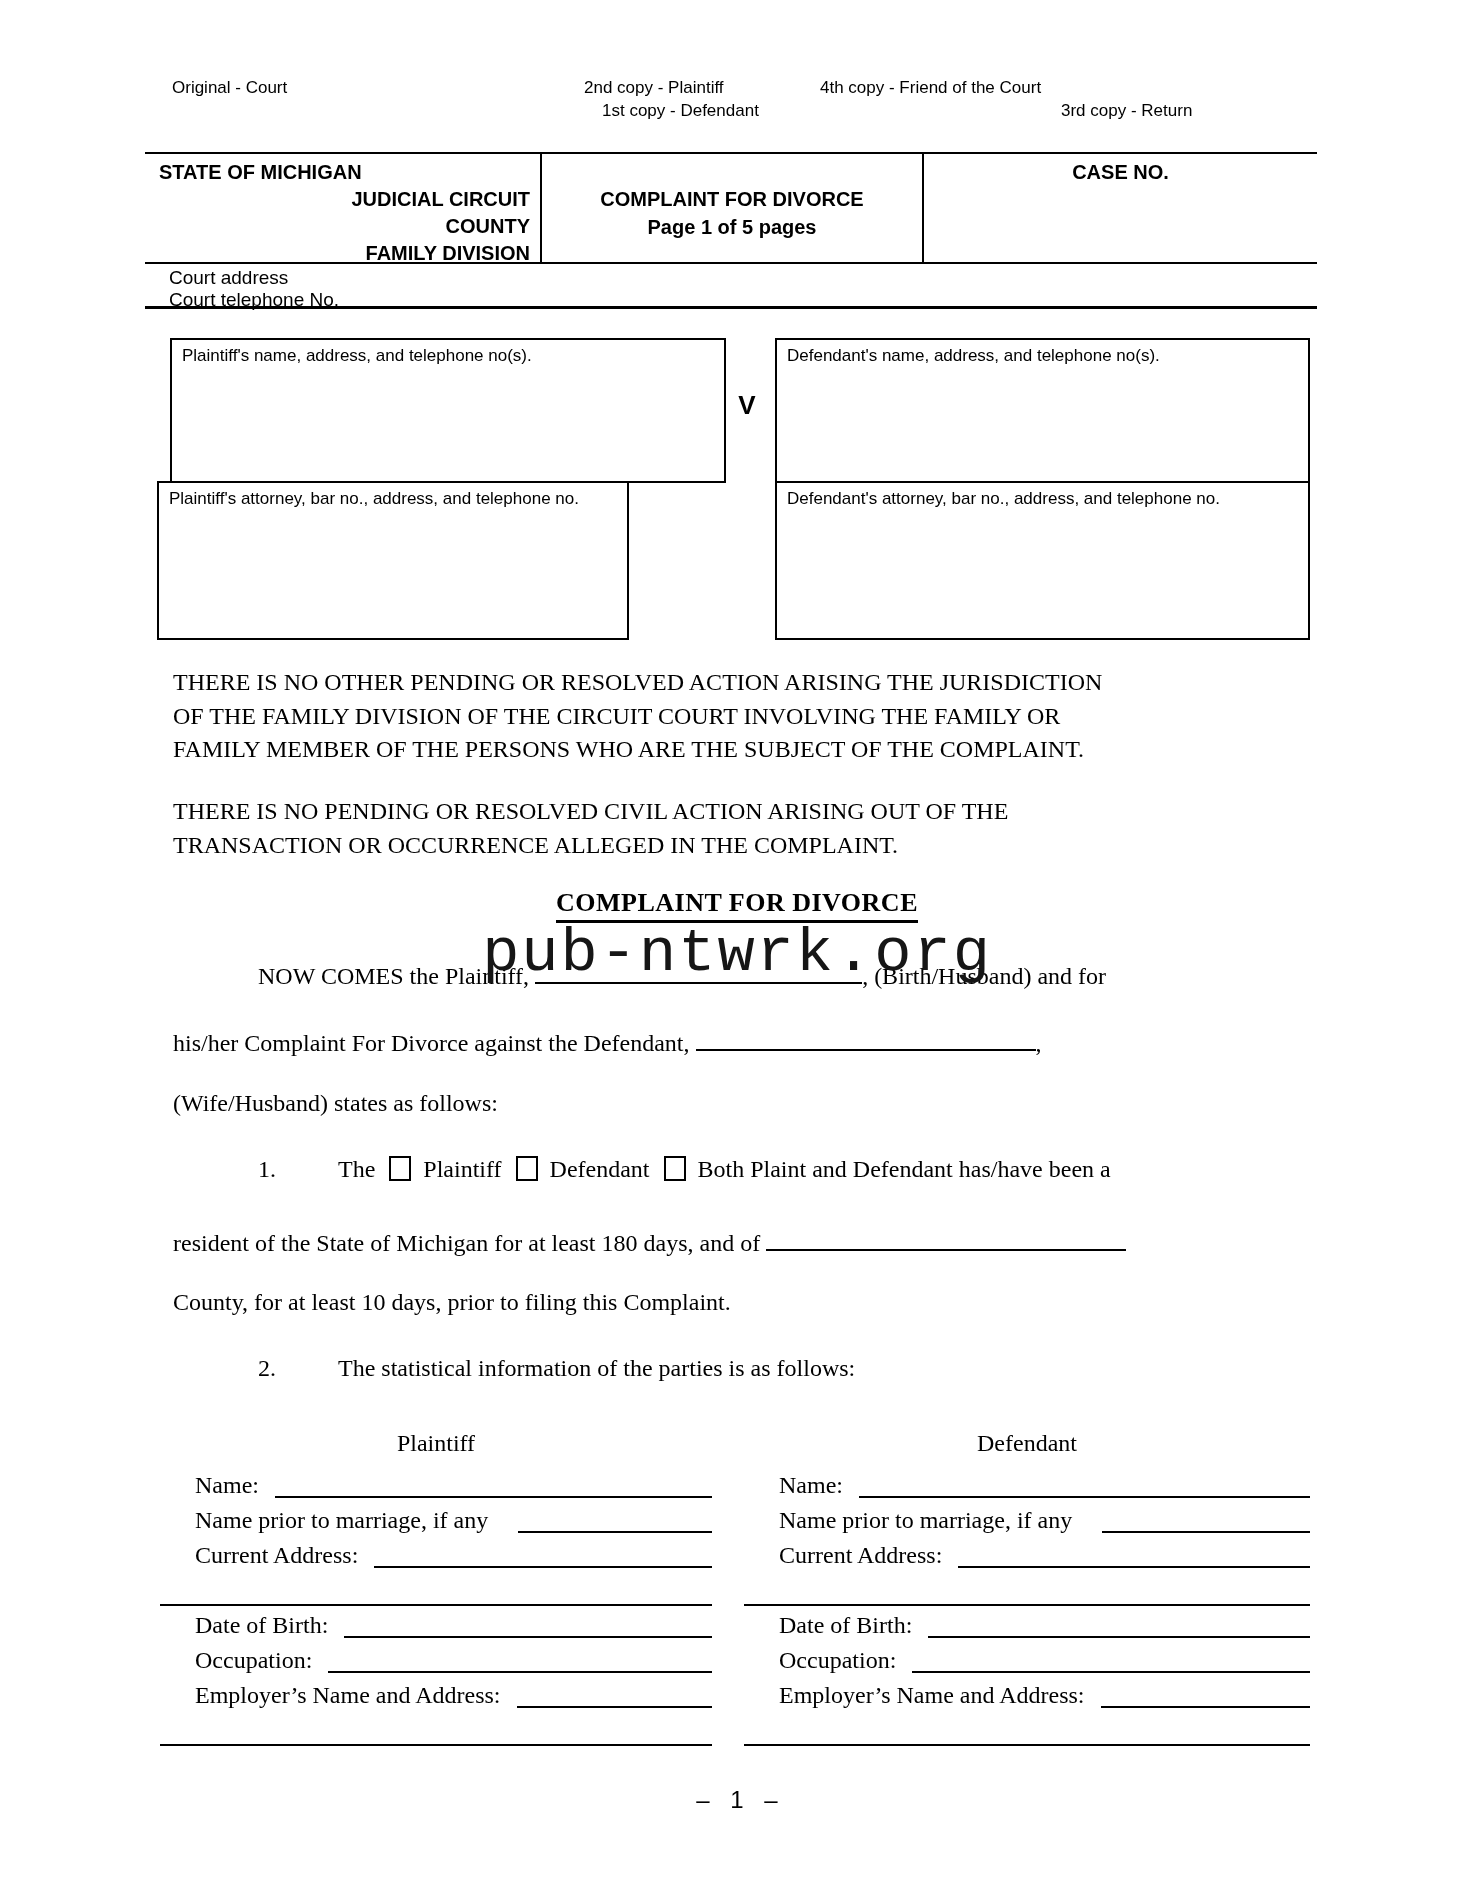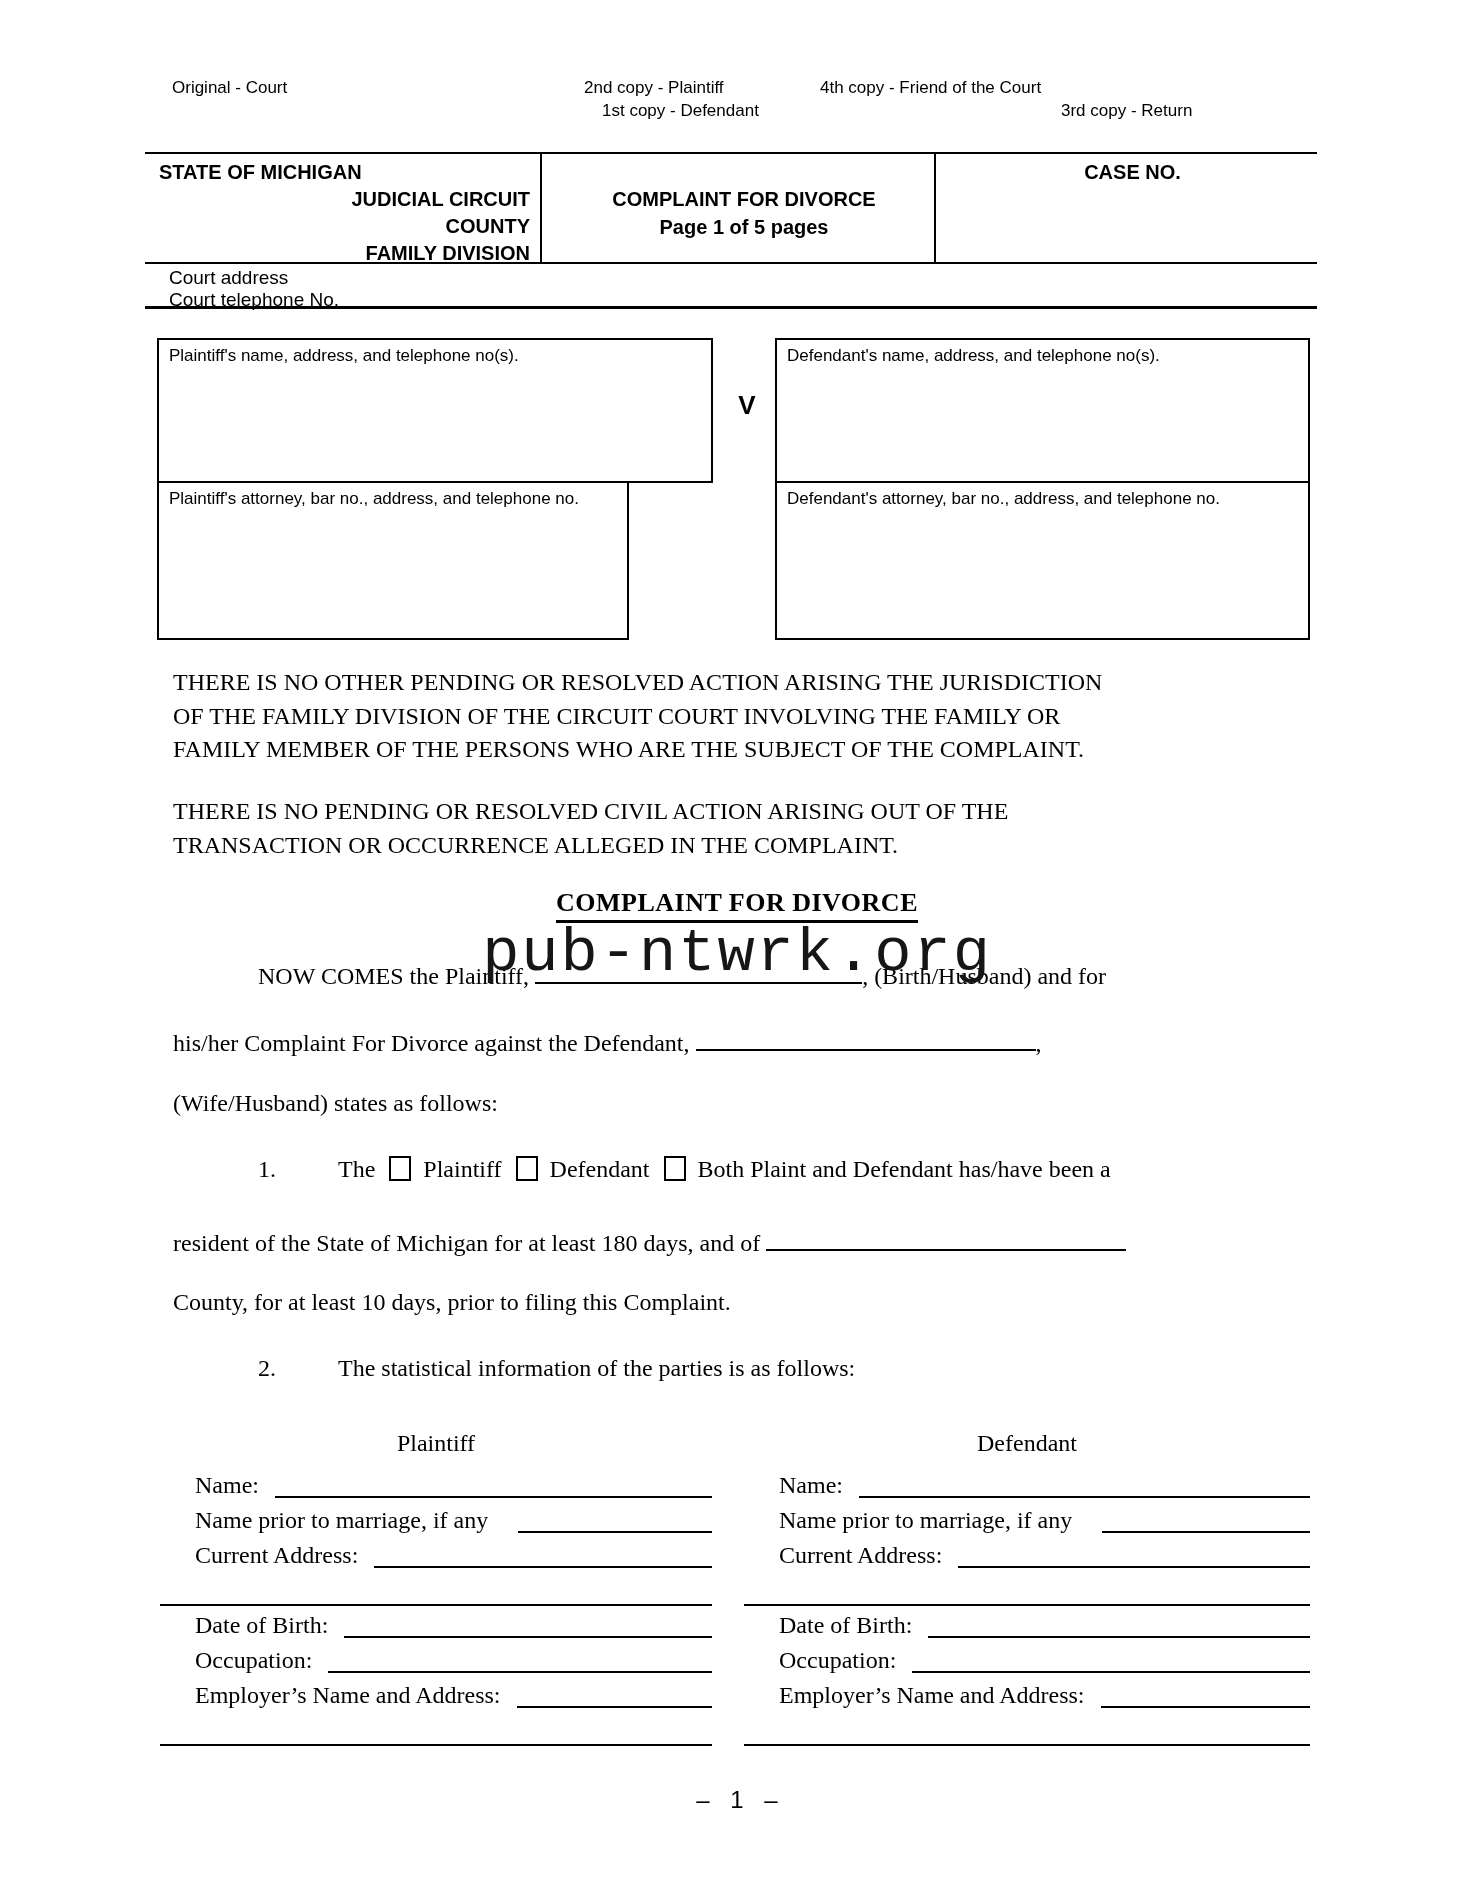--- a/index.html
+++ b/index.html
@@ -13,21 +13,21 @@
     font-family:"Liberation Serif", serif;
   }
   .abs{position:absolute;}
   
   .dist{font-family:"Liberation Sans", sans-serif;font-size:17px;line-height:20px;white-space:nowrap;}
   
   .hdr-table{
     left:145px;top:152px;width:1172px;height:112px;
     border-top:2px solid #000;border-bottom:2px solid #000;
     display:flex;box-sizing:border-box;
-    font-family:"Liberation Sans", sans-serif;font-weight:bold;font-size:20px;gap:12px;
+    font-family:"Liberation Sans", sans-serif;font-weight:bold;font-size:20px;
   }
   .hdr-cell{box-sizing:border-box;}
   .hdr-c1{width:397px;border-right:2px solid #000;padding-top:5px;line-height:27px;}
   .hdr-c1 .l{text-align:right;padding-right:10px;}
   .hdr-c1 .first{text-align:left;padding-left:14px;}
   .hdr-c2{width:382px;border-right:2px solid #000;text-align:center;padding-top:31px;line-height:28px;}
   .hdr-c3{flex:1;text-align:center;padding-top:7px;}
   
   .court-row{
     left:145px;top:264px;width:1172px;height:45px;
@@ -113,21 +113,21 @@
       <div>CASE NO.</div>
     </div>
   </div>
 
   <div class="abs court-row">
     <span>Court address</span>
     <span>Court telephone No.</span>
   </div>
 
   <div class="abs parties">
-    <div class="pbox" style="left:0;top:0;width:556px;height:145px">
+    <div class="pbox" style="left:13px;top:0;width:556px;height:145px">
       <span>Plaintiff's name, address, and telephone no(s).</span>
     </div>
     <div class="pbox" style="left:0;top:143px;width:472px;height:159px">
       <span>Plaintiff's attorney, bar no., address, and telephone no.</span>
     </div>
     <div class="v-label" style="left:570px;top:52px;width:40px;text-align:center">V</div>
     <div class="pbox" style="left:618px;top:0;width:535px;height:145px">
       <span>Defendant's name, address, and telephone no(s).</span>
     </div>
     <div class="pbox" style="left:618px;top:143px;width:535px;height:159px">

